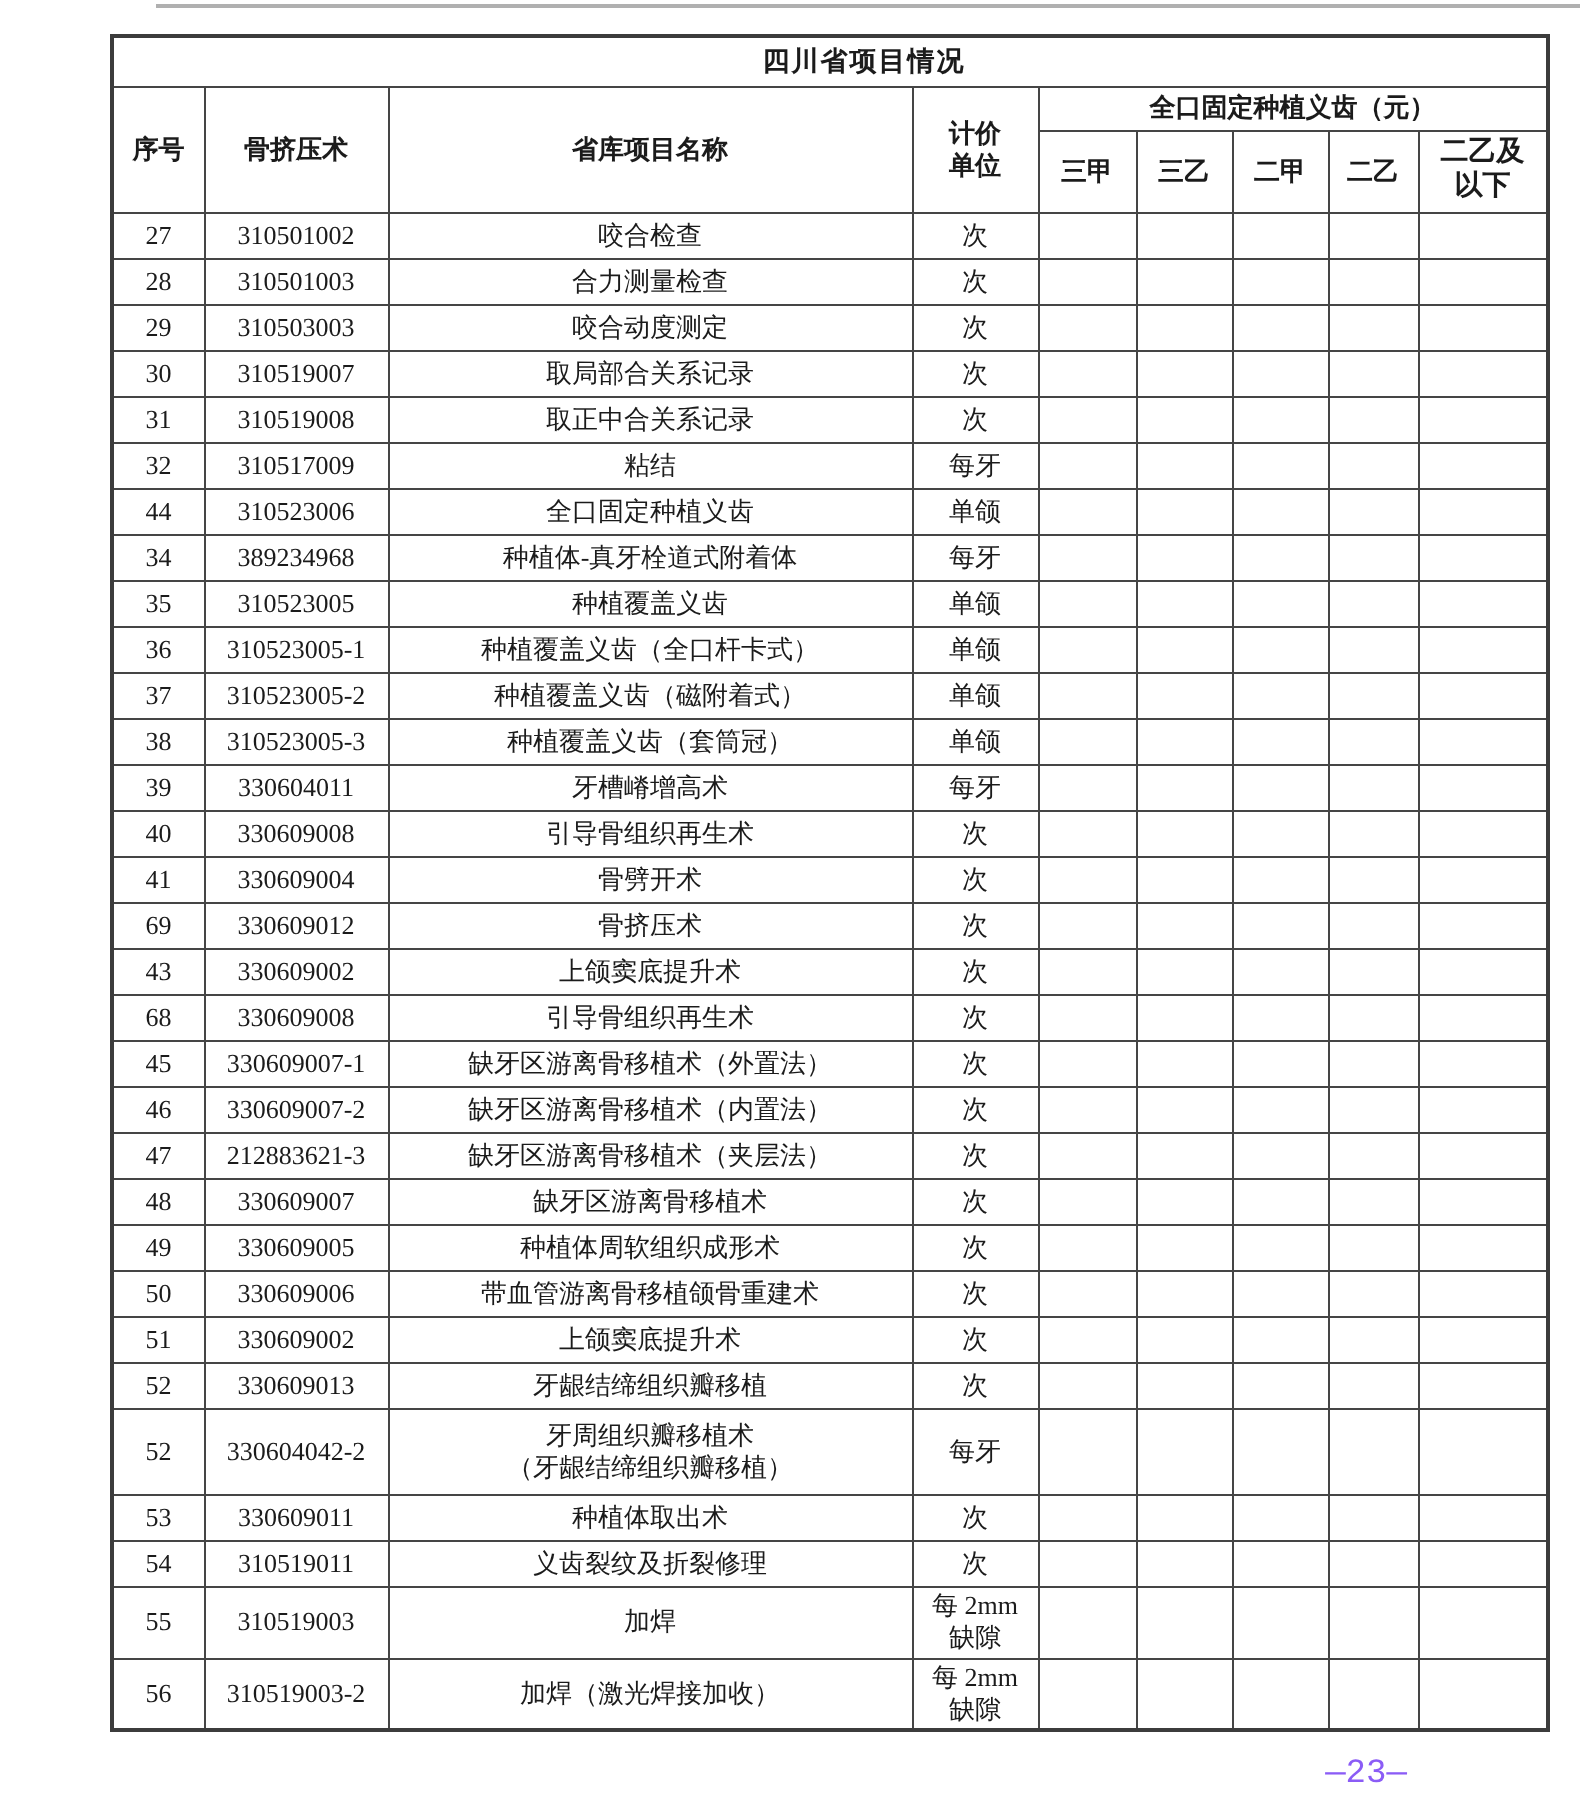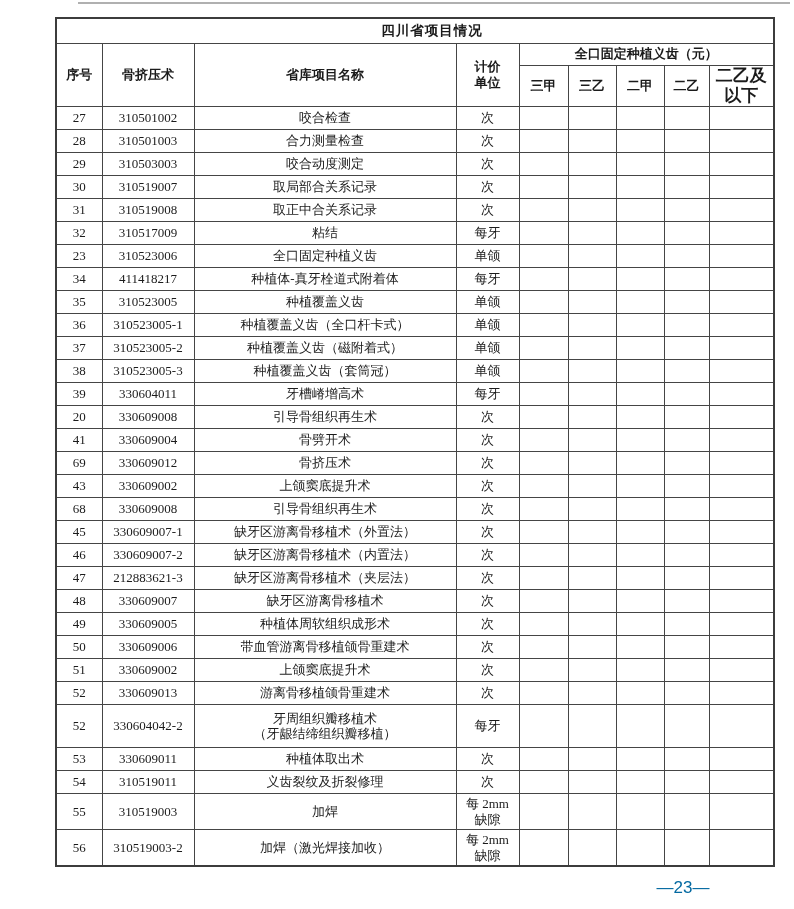--- a/index.html
+++ b/index.html
@@ -34,34 +34,34 @@
     vertical-align: middle;
     font-size: 13px;
     line-height: 1.2;
     padding: 0 2px;
     overflow: hidden;
   }
   .price-table thead th { font-weight: bold; }
   .title-row th { height: 25px; font-size: 13.5px; letter-spacing: 1px; padding-left: 36px; }
   .group-row th { height: 22px; }
   .sub-row th { height: 41px; }
-  .sub-row th.narrow { font-size: 17px; margin-left: 20px; }
+  .sub-row th.narrow { font-size: 14px; margin-left: 20px; }
   tbody td { height: 23px; font-weight: normal; }
   tbody tr.tall-name td { height: 43px; }
   tbody tr.tall-unit td { height: 36px; }
   .pre { white-space: pre-line; }
   .page-number {
     position: absolute;
     left: 638px;
     top: 878px;
     width: 90px;
     text-align: center;
     font-size: 17px;
-    color: #0369a1;
-    font-family: Liberation Sans, sans-serif;
+    color: #8b5cf6;
+    font-family: Liberation Mono, monospace;
   }
 </style>
 </head>
 <body>
 
 <div class="scan-artifact-line"></div>
 
 <table class="price-table">
   <colgroup>
     <col style="width:46px">
@@ -156,33 +156,33 @@
         <td>310517009</td>
         <td class="pre">粘结</td>
         <td class="pre">每牙</td>
         <td></td>
         <td></td>
         <td></td>
         <td></td>
         <td></td>
       </tr>
       <tr>
-        <td>23</td>
+        <td>44</td>
         <td>310523006</td>
         <td class="pre">全口固定种植义齿</td>
         <td class="pre">单颌</td>
         <td></td>
         <td></td>
         <td></td>
         <td></td>
         <td></td>
       </tr>
       <tr>
         <td>34</td>
-        <td>411418217</td>
+        <td>389234968</td>
         <td class="pre">种植体-真牙栓道式附着体</td>
         <td class="pre">每牙</td>
         <td></td>
         <td></td>
         <td></td>
         <td></td>
         <td></td>
       </tr>
       <tr>
         <td>35</td>
@@ -233,21 +233,21 @@
         <td>330604011</td>
         <td class="pre">牙槽嵴增高术</td>
         <td class="pre">每牙</td>
         <td></td>
         <td></td>
         <td></td>
         <td></td>
         <td></td>
       </tr>
       <tr>
-        <td>20</td>
+        <td>40</td>
         <td>330609008</td>
         <td class="pre">引导骨组织再生术</td>
         <td class="pre">次</td>
         <td></td>
         <td></td>
         <td></td>
         <td></td>
         <td></td>
       </tr>
       <tr>
@@ -367,21 +367,21 @@
         <td class="pre">次</td>
         <td></td>
         <td></td>
         <td></td>
         <td></td>
         <td></td>
       </tr>
       <tr>
         <td>52</td>
         <td>330609013</td>
-        <td class="pre">游离骨移植颌骨重建术</td>
+        <td class="pre">牙龈结缔组织瓣移植</td>
         <td class="pre">次</td>
         <td></td>
         <td></td>
         <td></td>
         <td></td>
         <td></td>
       </tr>
       <tr class="tall-name">
         <td>52</td>
         <td>330604042-2</td>

